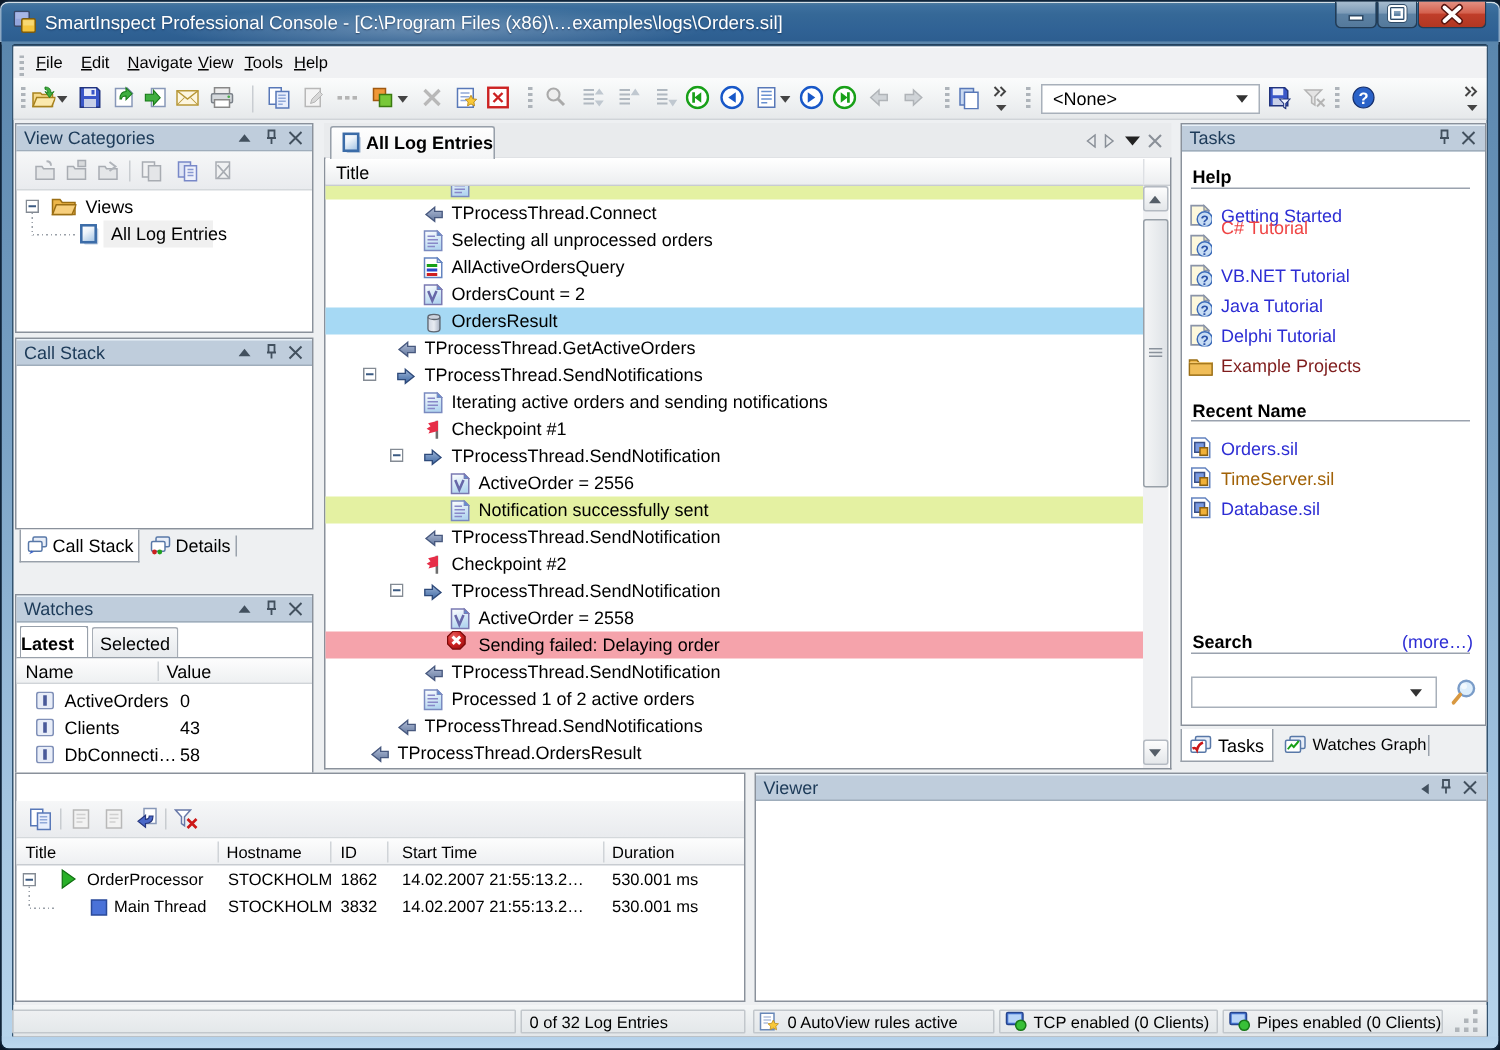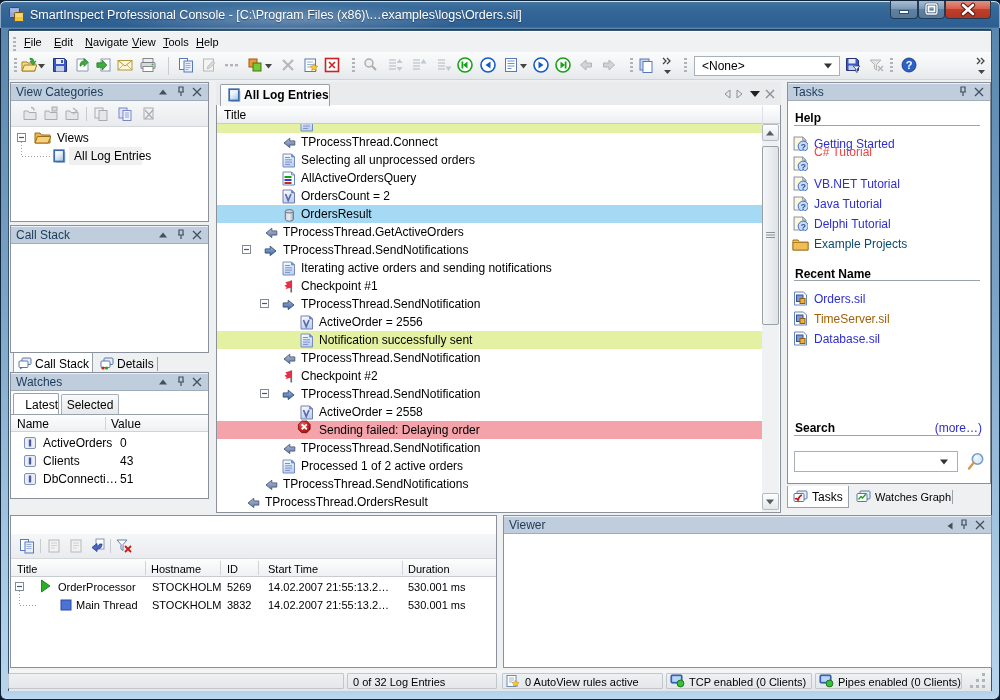--- a/index.html
+++ b/index.html
@@ -350,34 +350,34 @@
 <div class="rtext" style="left:35px;top:355px">Call Stack</div>
 <svg class="abs" style="left:100px;top:357px" width="14" height="13" viewBox="0 0 14 13">
     <rect x="4" y="1" width="9" height="6.5" rx="1" fill="#e8eef8" stroke="#5878a8"></rect>
     <rect x="1" y="4" width="9" height="6.5" rx="1" fill="#fff" stroke="#5878a8"></rect>
     <circle cx="3" cy="11" r="1.6" fill="#cc2020"></circle>
     <circle cx="6.5" cy="11" r="1.6" fill="#20a020"></circle>
   </svg>
 <div class="rtext" style="left:117px;top:355px">Details</div>
 <div class="abs" style="left:157px;top:357px;width:1px;height:14px;background:#9aa2ac"></div>
 
-<div class="abs panel" style="left:10px;top:372px;width:199px;height:127px">
+<div class="abs panel" style="left:10px;top:396px;width:199px;height:127px">
   <div class="phead">Watches
     <svg class="abs" style="right:40px;top:6px" width="9" height="6">
         <path d="M0 5.5 h8 L4 0.5 Z" fill="#42505e"></path>
       </svg>
     <svg class="abs" style="right:22px;top:3px" width="10" height="12" viewBox="0 0 10 12">
         <path d="M3 1 h4 v5 h-4 Z M2 6 h6 M5 6 v4" fill="none" stroke="#42505e" stroke-width="1.2"></path>
       </svg>
     <svg class="abs" style="right:6px;top:4px" width="10" height="10">
         <path d="M1 1 L9 9 M9 1 L1 9" stroke="#42505e" stroke-width="1.3"></path>
       </svg>
   </div>
 
-  <div class="abs" style="left:2px;top:20px;width:46px;height:21px;background:#fff;border:1px solid #98a0aa;border-bottom:none;border-radius:2px 2px 0 0;font-weight:normal;text-align:right;line-height:22px">Latest</div>
+  <div class="abs" style="left:2px;top:20px;width:46px;height:21px;background:#fff;border:1px solid #98a0aa;border-bottom:none;border-radius:2px 2px 0 0;font-weight:bold;text-align:left;line-height:22px">Latest</div>
   <div class="abs" style="left:50px;top:21px;width:58px;height:20px;background:linear-gradient(180deg,#f8f9fa,#e6e9ec);border:1px solid #a8aeb6;border-bottom:none;border-radius:2px 2px 0 0;text-align:center;line-height:21px">Selected</div>
   <div class="abs" style="left:0;top:41px;right:0;height:1px;background:#98a0aa"></div>
 
   <div class="abs" style="left:0;top:42px;right:0;height:17px;background:linear-gradient(180deg,#fdfdfd,#eef0f2);border-bottom:1px solid #d0d4d8"></div>
   <div class="rtext" style="left:6px;top:42px">Name</div>
   <div class="rtext" style="left:100px;top:42px">Value</div>
   <div class="abs" style="left:94px;top:44px;width:1px;height:13px;background:#d0d4d8"></div>
 
   <svg class="abs" style="left:13px;top:64px" width="12" height="12" viewBox="0 0 12 12">
       <rect x="0.5" y="0.5" width="11" height="11" rx="1.5" fill="#e8edf8" stroke="#8090b8"></rect>
@@ -389,21 +389,21 @@
       <rect x="0.5" y="0.5" width="11" height="11" rx="1.5" fill="#e8edf8" stroke="#8090b8"></rect>
       <rect x="4.8" y="2.5" width="2.4" height="7" fill="#4a5a9a"></rect>
     </svg>
   <div class="rtext" style="left:32px;top:79px">Clients</div>
   <div class="rtext" style="left:109px;top:79px">43</div>
   <svg class="abs" style="left:13px;top:100px" width="12" height="12" viewBox="0 0 12 12">
       <rect x="0.5" y="0.5" width="11" height="11" rx="1.5" fill="#e8edf8" stroke="#8090b8"></rect>
       <rect x="4.8" y="2.5" width="2.4" height="7" fill="#4a5a9a"></rect>
     </svg>
   <div class="rtext" style="left:32px;top:97px">DbConnecti…</div>
-  <div class="rtext" style="left:109px;top:97px">51</div>
+  <div class="rtext" style="left:109px;top:97px">58</div>
 </div>
 
 <svg width="0" height="0" style="position:absolute">
 <defs>
 <g id="pg">
         <path d="M1 1 h8.5 l3 3 v10 H1 Z" fill="url(#vpg)" stroke="#7a8ac0"></path>
         <path d="M9.5 1 l3 3 h-3 Z" fill="#5890d8" stroke="#7a8ac0" stroke-width="0.8"></path>
         <g stroke="#8888c8" stroke-width="1">
           <path d="M3 4.5 h5 M3 6.8 h7 M3 9.1 h7 M3 11.4 h5"></path>
         </g>
@@ -653,21 +653,21 @@
     <div class="rtext" style="left:26px;top:112px;color:#2d2dd4">Java Tutorial</div>
   <svg class="abs" style="left:5px;top:133px" width="15" height="15" viewBox="0 0 14 14">
       <use href="#hd"></use>
     </svg>
     <div class="rtext" style="left:26px;top:132px;color:#2d2dd4">Delphi Tutorial</div>
   <svg class="abs" style="left:4px;top:154px" width="17" height="14" viewBox="0 0 17 14">
       <path d="M1 3 h5 l1.5 2 H16 v8 H1 Z" fill="#edb64a" stroke="#9c6f14"></path>
       <path d="M1 5.5 h15 v-1 H1 Z" fill="#f7cf7d"></path>
       <rect x="1" y="5.5" width="15" height="7.5" fill="#f0bd58" stroke="#9c6f14" stroke-width="0.8"></rect>
     </svg>
-    <div class="rtext" style="left:26px;top:152px;color:#0c4a6e">Example Projects</div>
+    <div class="rtext" style="left:26px;top:152px;color:#7f1d1d">Example Projects</div>
   <div class="rtext" style="left:7px;top:182px;font-weight:bold">Recent Name</div>
   <div class="abs" style="left:6px;top:197px;width:186px;height:1px;background:#9aa2ae"></div>
   <svg class="abs" style="left:5px;top:208px" width="15" height="15" viewBox="0 0 14 15">
       <use href="#sf"></use>
     </svg>
     <div class="rtext" style="left:26px;top:207px;color:#2d2dd4">Orders.sil</div>
   <svg class="abs" style="left:5px;top:228px" width="15" height="15" viewBox="0 0 14 15">
       <use href="#sf"></use>
     </svg>
     <div class="rtext" style="left:26px;top:227px;color:#a16207">TimeServer.sil</div>
@@ -745,21 +745,21 @@
   <div class="abs" style="left:391px;top:45px;width:1px;height:14px;background:#d0d4d8"></div>
 
   <svg class="abs" style="left:4px;top:66px" width="9" height="9">
       <use href="#mi"></use>
     </svg>
   <svg class="abs" style="left:29px;top:63px" width="11" height="14">
       <path d="M1.5 1 L10 7 L1.5 13 Z" fill="#28b028" stroke="#107010" stroke-width="0.8"></path>
     </svg>
   <div class="rtext pf" style="left:47px;top:62px">OrderProcessor</div>
   <div class="rtext pf" style="left:141px;top:62px">STOCKHOLM</div>
-  <div class="rtext pf" style="left:216px;top:62px">5269</div>
+  <div class="rtext pf" style="left:216px;top:62px">1862</div>
   <div class="rtext pf" style="left:257px;top:62px">14.02.2007 21:55:13.2…</div>
   <div class="rtext pf" style="left:397px;top:62px">530.001 ms</div>
   <div class="abs" style="left:8px;top:75px;width:1px;height:15px;background-image:repeating-linear-gradient(180deg,#9aa0a8 0 1px,transparent 1px 3px)"></div>
   <div class="abs" style="left:9px;top:89px;width:18px;height:1px;background-image:repeating-linear-gradient(90deg,#9aa0a8 0 1px,transparent 1px 3px)"></div>
   <svg class="abs" style="left:49px;top:83px" width="12" height="12">
       <rect x="1" y="1" width="10" height="10" fill="#4a72d8" stroke="#2a4a9a"></rect>
     </svg>
   <div class="rtext pf" style="left:65px;top:80px">Main Thread</div>
   <div class="rtext pf" style="left:141px;top:80px">STOCKHOLM</div>
   <div class="rtext pf" style="left:216px;top:80px">3832</div>

